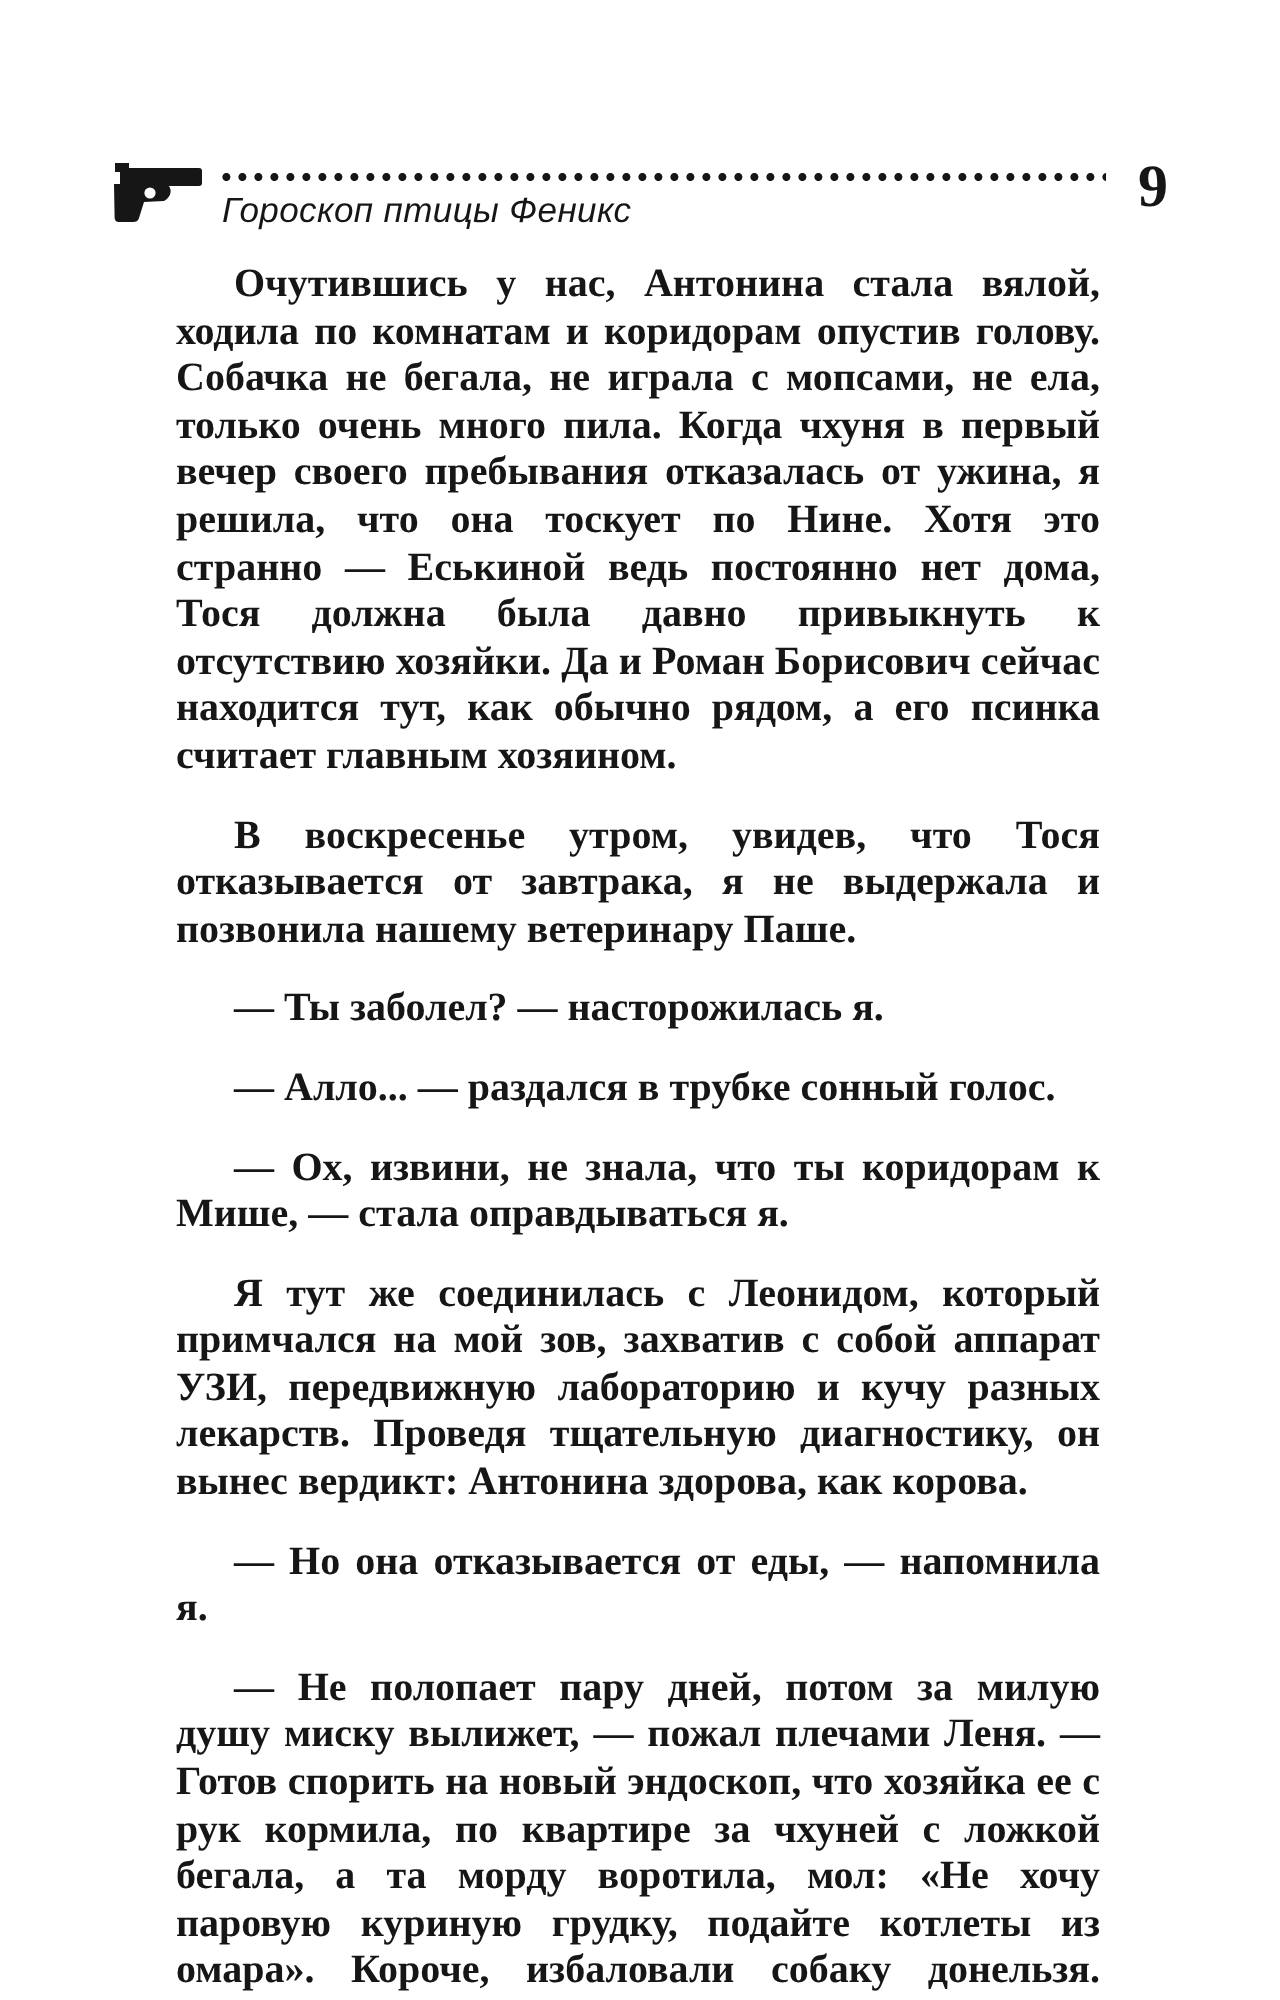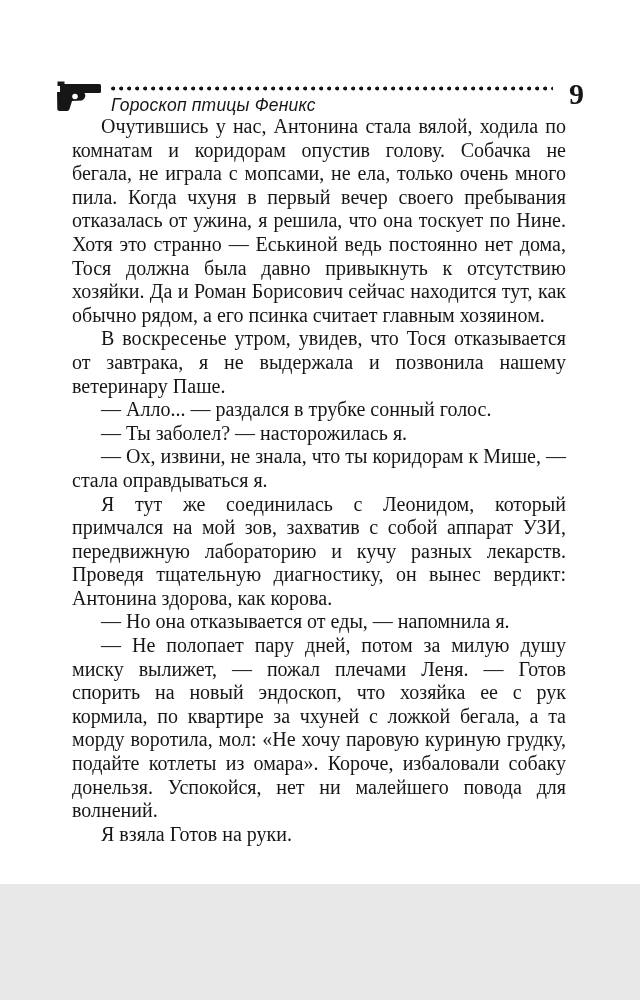--- a/index.html
+++ b/index.html
@@ -2,21 +2,21 @@
 <html lang="ru"><head>
 <meta charset="utf-8">
 <style>
   * { box-sizing: border-box; }
   html, body { margin: 0; padding: 0; }
   body { background: #e8e8e8; }
 
   .page {
     position: relative;
     width: 640px;
-    height: 884px;
+    height: 1000px;
     margin: 0 auto;
     background: var(--bg, #ffffff);
     overflow: hidden;
     color: var(--ink, #161616);
   }
 
   .header {
     position: absolute;
     top: 80px;
     left: 56px;
@@ -75,23 +75,24 @@
     left: 72px;
     right: 74px;
     font-family: "Liberation Serif", serif;
     font-size: 20px;
     line-height: 23.6px;
     text-align: justify;
     color: var(--ink, #161616);
   }
 
   .body-text p {
-    margin: 0;
+    margin: 16px;
     text-indent: 29px;
     hyphens: auto;
+    font-weight: bold;
     -webkit-hyphens: auto;
   }
 </style>
 </head>
 <body>
 
 <div class="page" style="--ink: #161616; --bg: #ffffff;">
 
   <div class="header">
 
@@ -108,22 +109,22 @@
       <div class="dots"></div>
       <div class="running-title">Гороскоп птицы Феникс</div>
     </div>
 
     <div class="page-num">9</div>
   </div>
 
   <div class="body-text">
       <p lang="ru">Очутившись у нас, Антонина стала вялой, ходила по комнатам и коридорам опустив голову. Собачка не бегала, не играла с мопсами, не ела, только очень много пила. Когда чхуня в первый вечер своего пребывания отказалась от ужина, я решила, что она тоскует по Нине. Хотя это странно — Еськиной ведь постоянно нет дома, Тося должна была давно привыкнуть к отсутствию хозяйки. Да и Роман Борисович сейчас находится тут, как обычно рядом, а его псинка считает главным хозяином.</p>
       <p lang="ru">В воскресенье утром, увидев, что Тося отказывается от завтрака, я не выдержала и позвонила нашему ветеринару Паше.</p>
+      <p lang="ru">— Ты заболел? — насторожилась я.</p>
       <p lang="ru">— Алло... — раздался в трубке сонный голос.</p>
-      <p lang="ru">— Ты заболел? — насторожилась я.</p>
       <p lang="ru">— Ох, извини, не знала, что ты коридорам к Мише, — стала оправдываться я.</p>
       <p lang="ru">Я тут же соединилась с Леонидом, который примчался на мой зов, захватив с собой аппарат УЗИ, передвижную лабораторию и кучу разных лекарств. Проведя тщательную диагностику, он вынес вердикт: Антонина здорова, как корова.</p>
       <p lang="ru">— Но она отказывается от еды, — напомнила я.</p>
       <p lang="ru">— Не полопает пару дней, потом за милую душу миску вылижет, — пожал плечами Леня. — Готов спорить на новый эндоскоп, что хозяйка ее с рук кормила, по квартире за чхуней с ложкой бегала, а та морду воротила, мол: «Не хочу паровую куриную грудку, подайте котлеты из омара». Короче, избаловали собаку донельзя. Успокойся, нет ни малейшего повода для волнений.</p>
       <p lang="ru">Я взяла Готов на руки.</p>
     </div>
 
 </div>
 
 </body></html>

